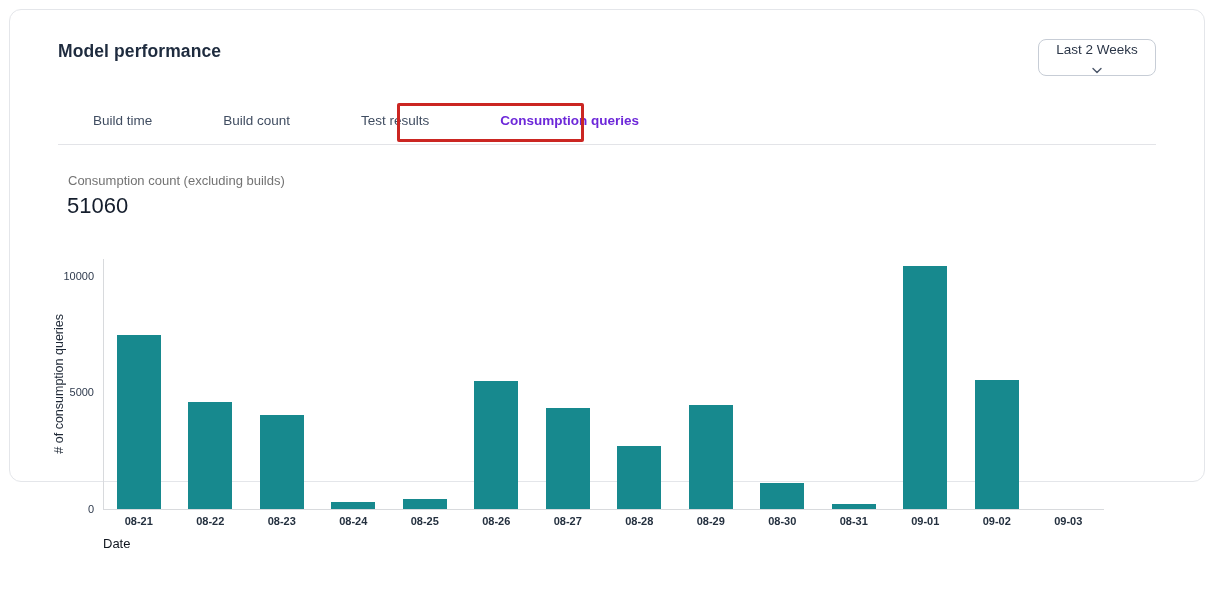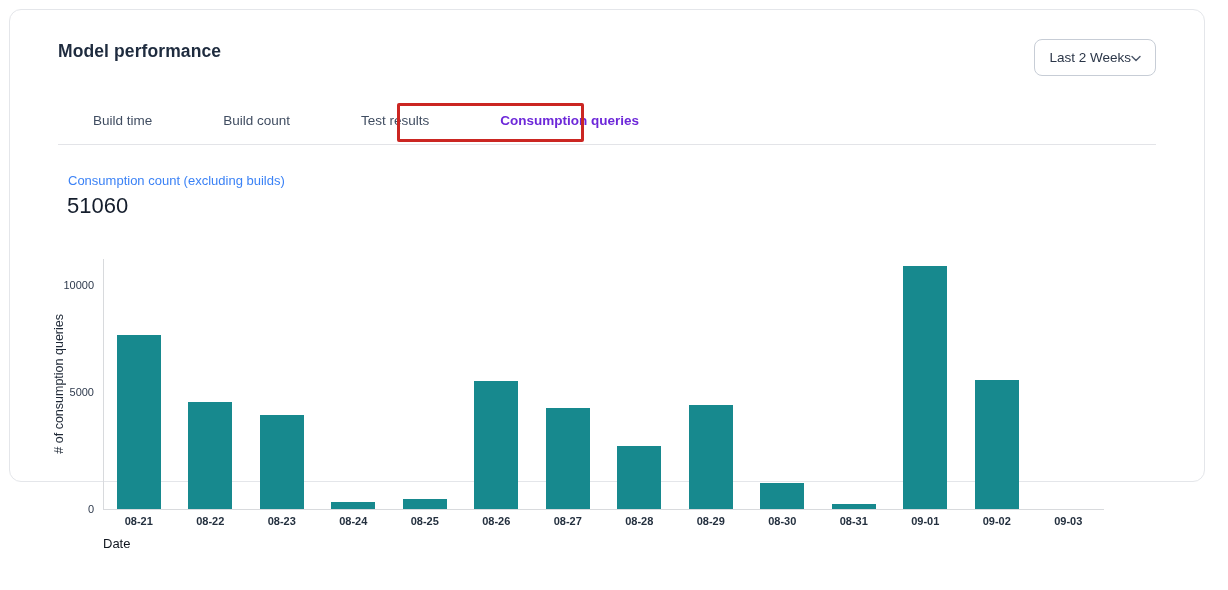--- a/index.html
+++ b/index.html
@@ -19,24 +19,24 @@
   }
   .page-title {
     position: absolute; left: 48px; top: 31px;
     font-size: 17.5px; font-weight: 600; color: #1e2b3e;
     letter-spacing: 0.1px;
   }
   .dropdown {
     position: absolute; right: 48px; top: 29px;
     height: 37px; min-width: 118px;
     display: flex; align-items: center; justify-content: center;
-    padding: 0 14px;
+    gap: 9px; padding: 0 14px;
     border: 1px solid #c7cdd6; border-radius: 8px;
     background: #fff; cursor: pointer;
-    font-size: 13.5px; color: #2b3648;
+    font-size: 13.5px; color: #2b3648; flex-direction: column;
   }
   .chevron { display: inline-flex; margin-top: 1px; }
   .tabs {
     position: absolute; left: 79px; top: 101px;
     display: flex; gap: 63px;
     font-size: 13.5px; color: #404d61;
   }
   .tab { cursor: pointer; padding: 2px 4px; white-space: nowrap; }
   .tab.active { color: #6d28d9; font-weight: 700; }
   .annotation-box {
@@ -44,21 +44,21 @@
     width: 187px; height: 39px;
     border: 3px solid #cb2622; border-radius: 2px;
     pointer-events: none;
   }
   .tabs-divider {
     position: absolute; left: 48px; right: 48px; top: 134px;
     height: 1px; background: #e3e4e8;
   }
   .metric-label {
     position: absolute; left: 58px; top: 163px;
-    font-size: 13px; color: #3b82f6;
+    font-size: 13px; color: #737373;
   }
   .metric-value {
     position: absolute; left: 57px; top: 183px;
     font-size: 22px; color: #141d2c;
   }
   
   .chart { position: absolute; left: 0; top: 0; width: 1196px; height: 569px; pointer-events: none; }
   .y-axis-line {
     position: absolute; left: 93px; top: 249px;
     width: 1px; height: 251px; background: #d8dadd;
@@ -130,21 +130,21 @@
   <div class="metric-label">Consumption count (excluding builds)</div>
   <div class="metric-value">51060</div>
 
   <div class="chart">
     <div class="y-axis-title">
       <span># of consumption queries</span>
     </div>
     <div class="yticks" id="yticks">
         <div class="ytick" style="top: 492px;">0</div>
         <div class="ytick" style="top: 375.178px;">5000</div>
-        <div class="ytick" style="top: 268px;">10000</div>
+        <div class="ytick" style="top: 259px;">10000</div>
       </div>
     <div class="y-axis-line"></div>
     <div class="x-axis-line"></div>
     <div class="bars" id="bars">
         <div class="bar-slot">
           <div class="bar" style="height: 174px; background: rgb(23, 137, 142);"></div>
         </div>
         <div class="bar-slot">
           <div class="bar" style="height: 107px; background: rgb(23, 137, 142);"></div>
         </div>

